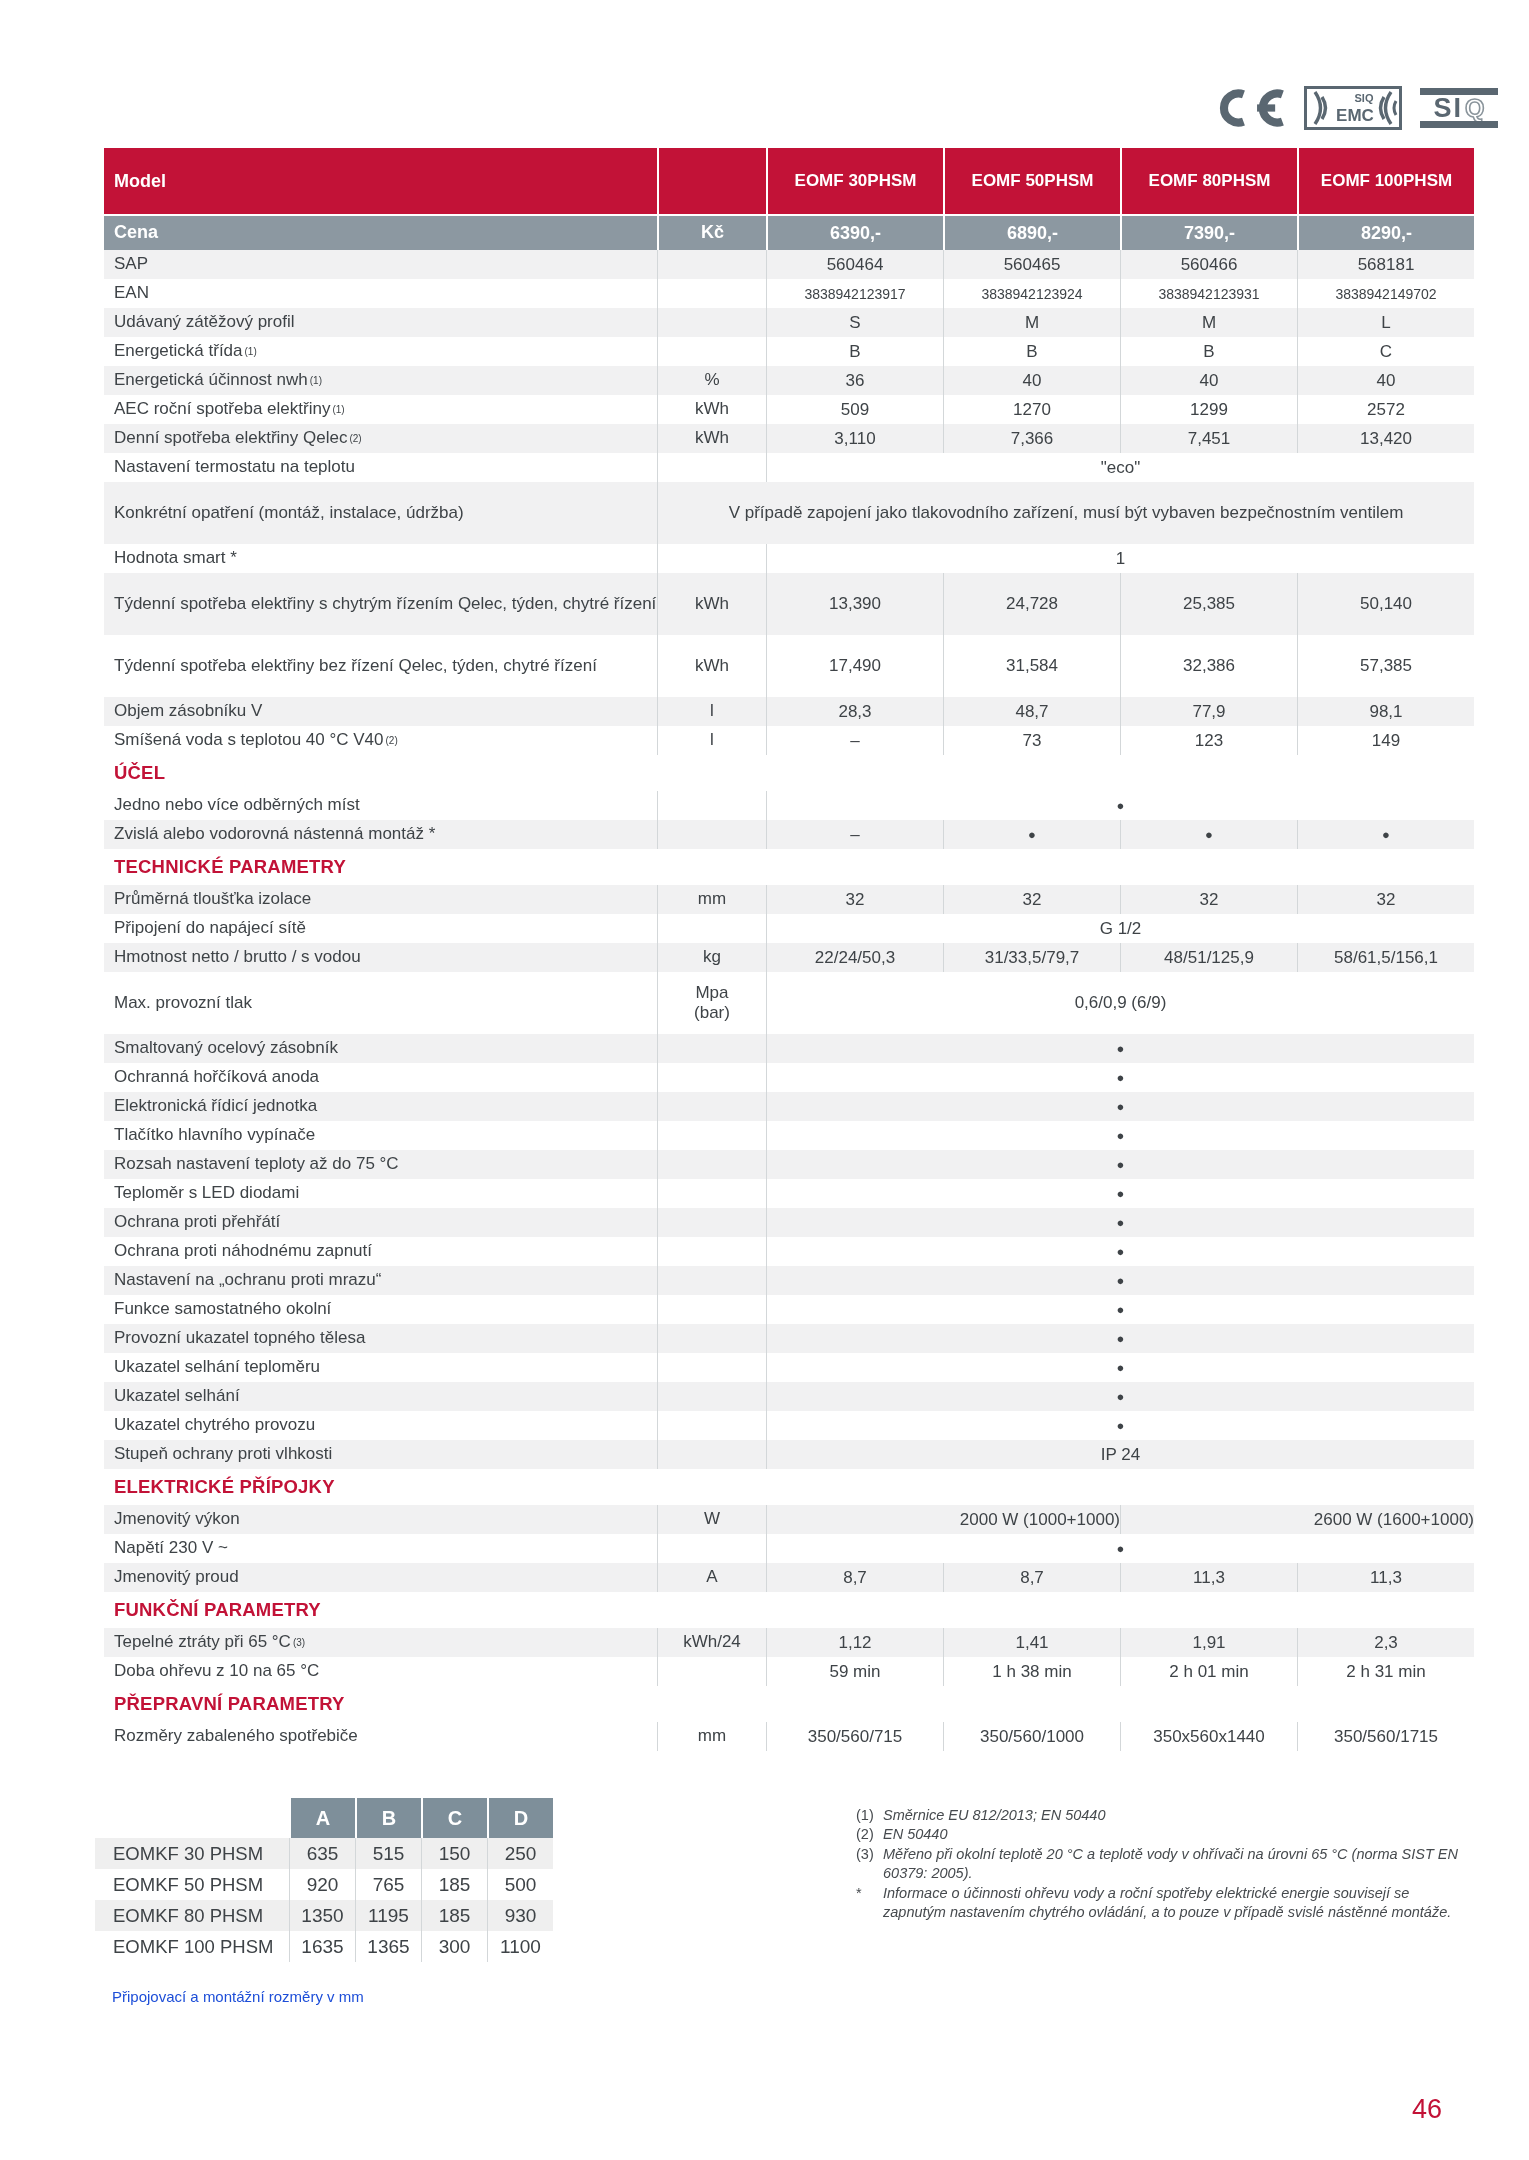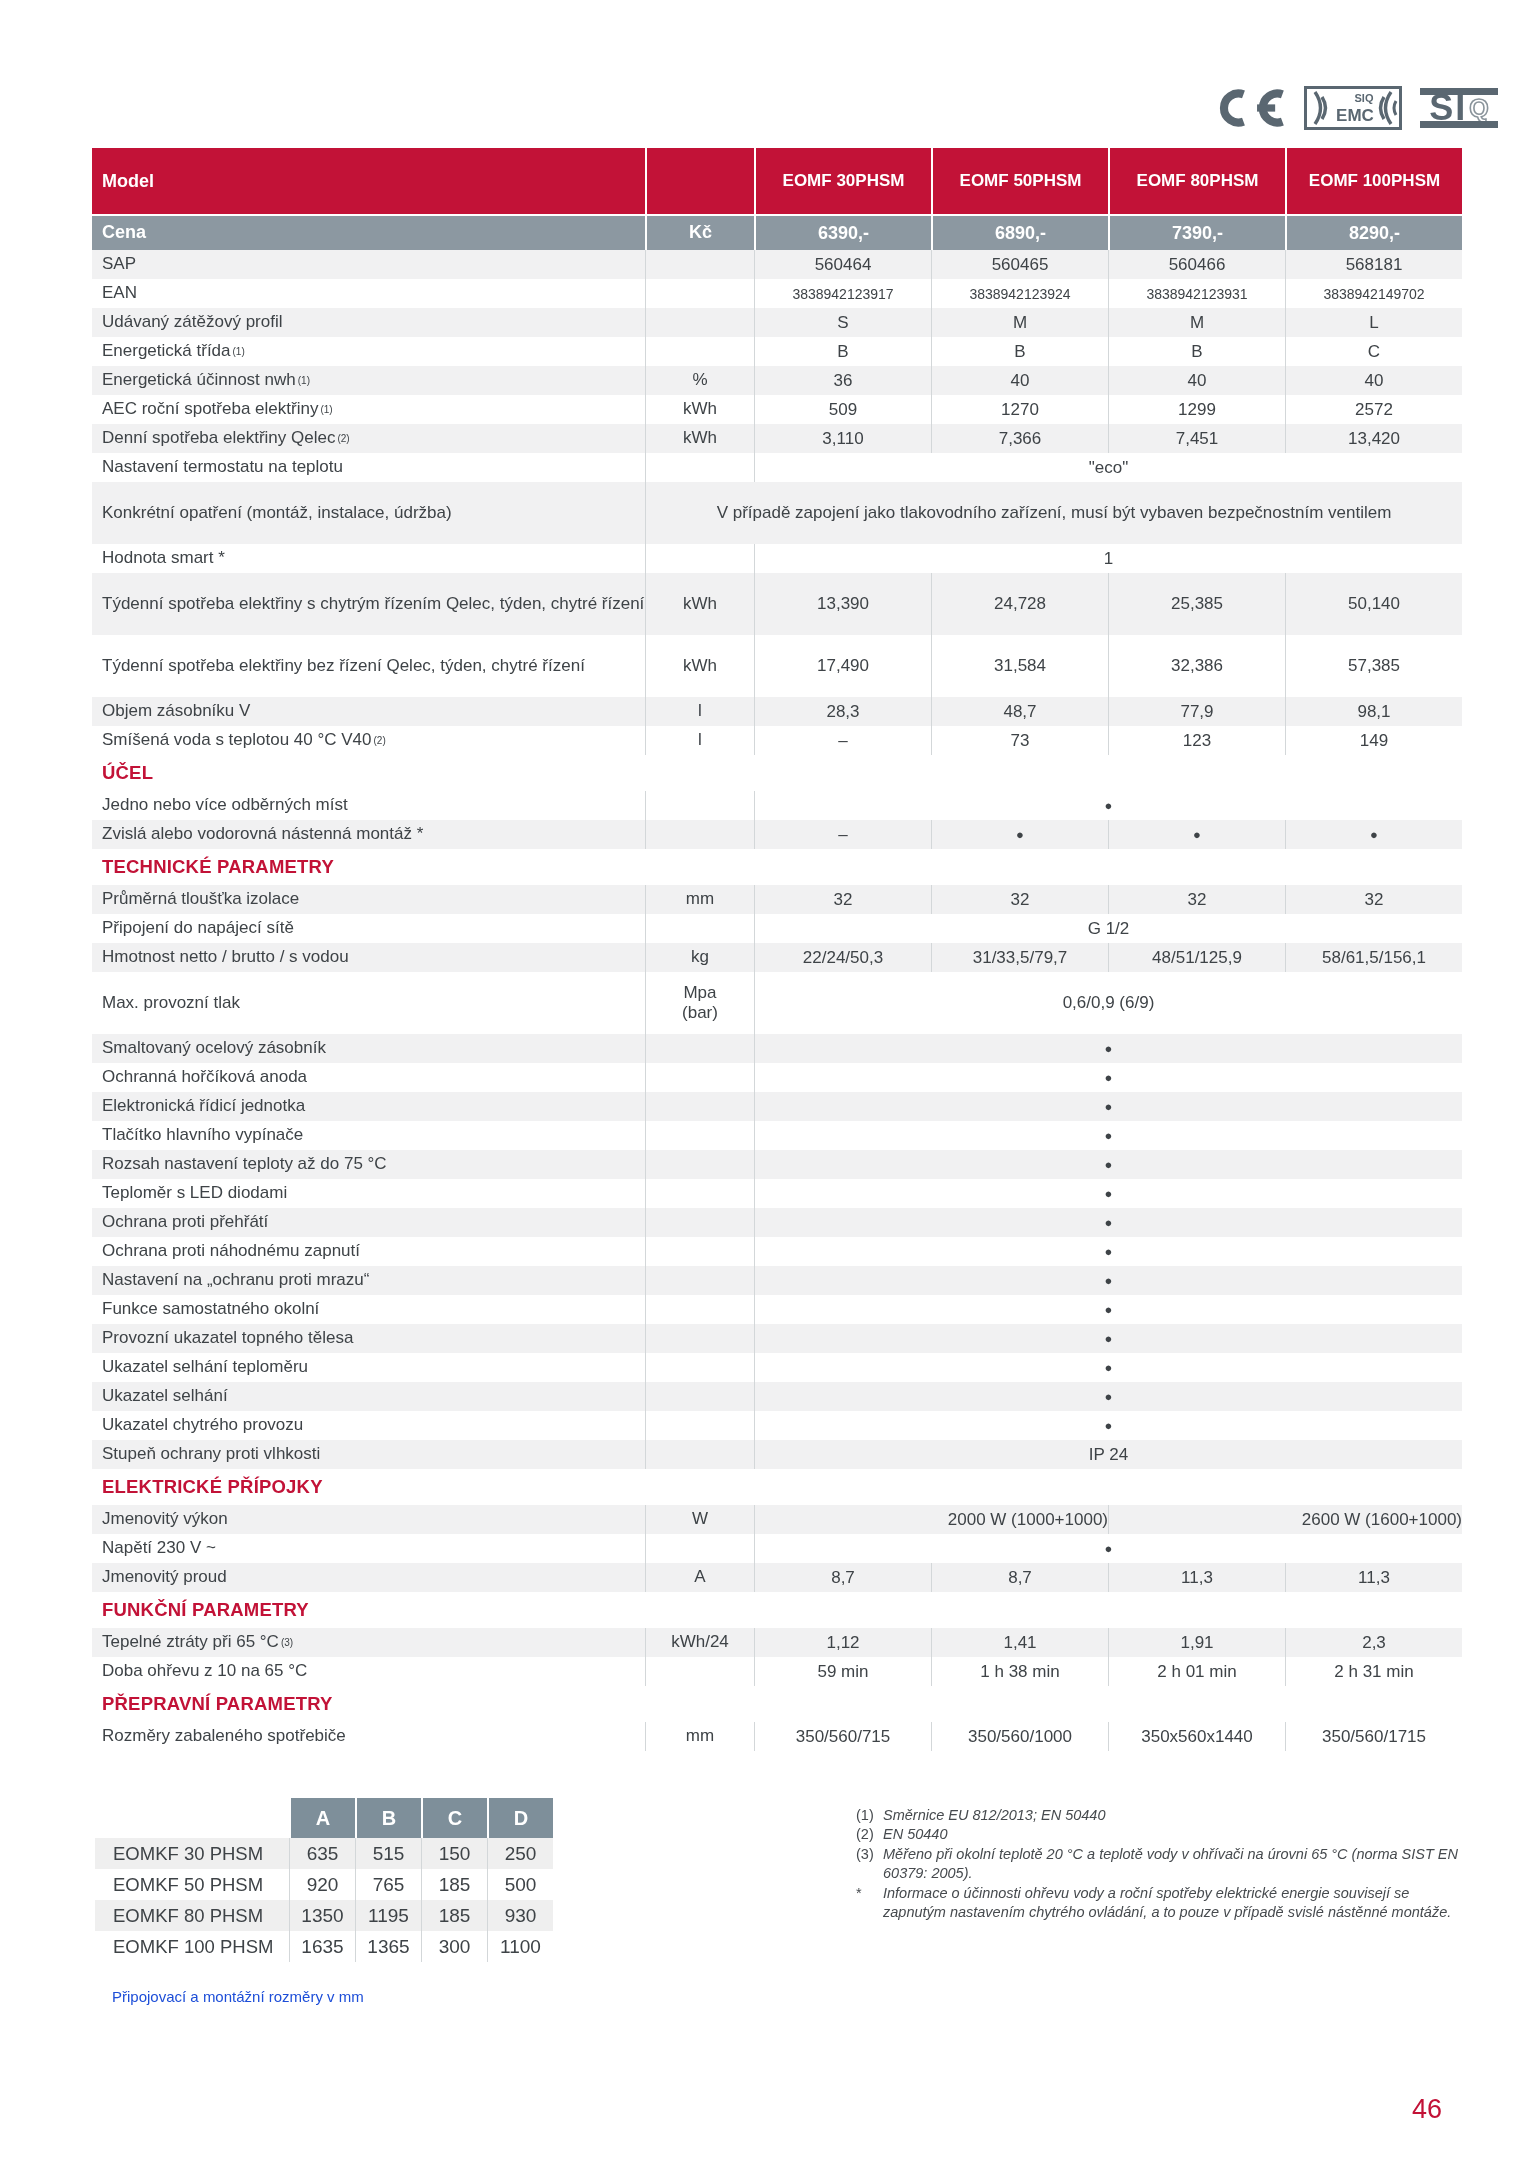--- a/index.html
+++ b/index.html
@@ -7,25 +7,25 @@
         font-family:"Liberation Sans", sans-serif;color:#3E4347;overflow:hidden;}
 
   
   .logos{position:absolute;top:82px;left:1210px;width:250px;height:52px;display:flex;align-items:center;gap:18px;color:#5A6771;}
   .ce svg{display:block;}
   .emcbox{border:3px solid #5A6771;width:103px;height:44px;box-sizing:border-box;}
   .emcbox svg{display:block;}
   .siqlogo{display:flex;flex-direction:column;align-items:center;}
   .siqlogo .bar{width:78px;height:7px;background:#5A6771;}
   .siqlogo .mid{display:flex;align-items:center;height:26px;line-height:26px;}
-  .siqlogo .si{font-weight:bold;font-size:36px;letter-spacing:2px;color:#5A6771;}
+  .siqlogo .si{font-weight:bold;font-size:27px;letter-spacing:2px;color:#5A6771;}
   .siqlogo .q{font-weight:bold;font-size:25px;color:#ffffff;-webkit-text-stroke:1.6px #8A949B;margin-left:2px;}
 
   
-  .spec{position:absolute;left:92px;top:148px;width:1370px;}
+  .spec{position:absolute;left:104px;top:148px;width:1370px;}
   .thead{display:flex;height:66px;background:#C21237;color:#fff;font-weight:bold;}
   .th-label{width:553px;display:flex;align-items:center;padding-left:10px;box-sizing:border-box;font-size:18px;}
   .th-unit{width:109px;border-left:2px solid #fff;box-sizing:border-box;}
   .th-col{width:177px;border-left:2px solid #fff;box-sizing:border-box;display:flex;flex-direction:row;
           align-items:center;justify-content:center;font-size:17px;line-height:1.45;text-align:center;}
   .gap{height:2px;background:#fff;}
 
   .row{display:flex;align-items:center;height:29px;font-size:17px;background:#fff;}
   .row.g{background:#F1F1F2;}
   .row.tall{height:62px;}

